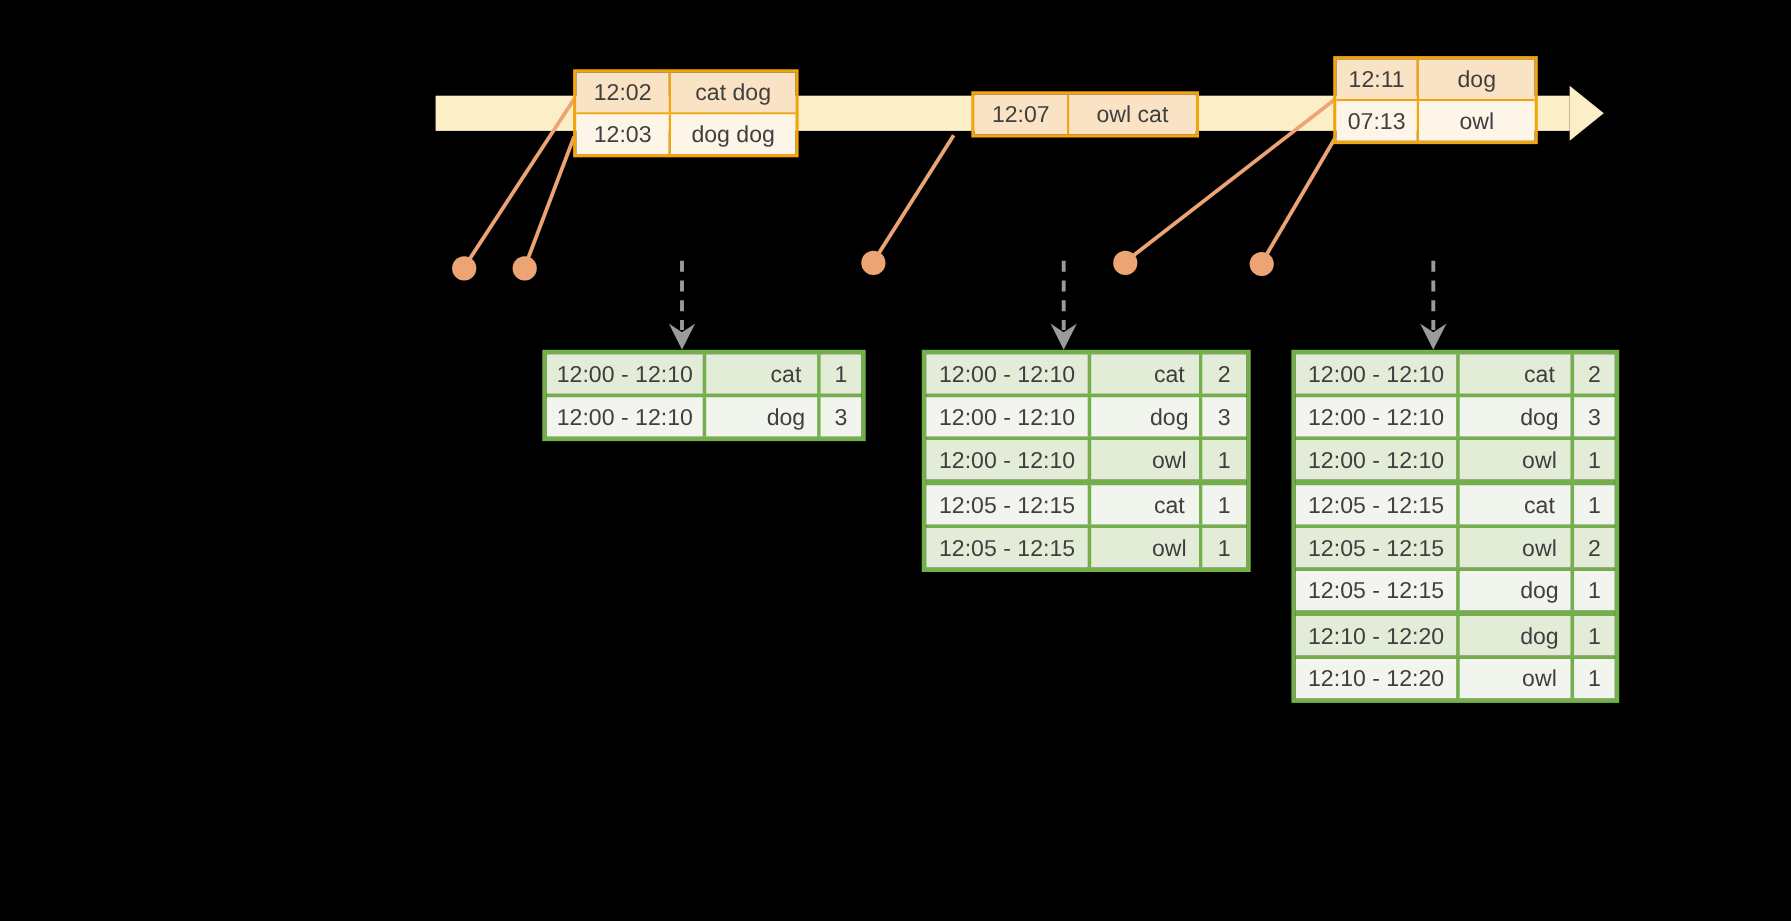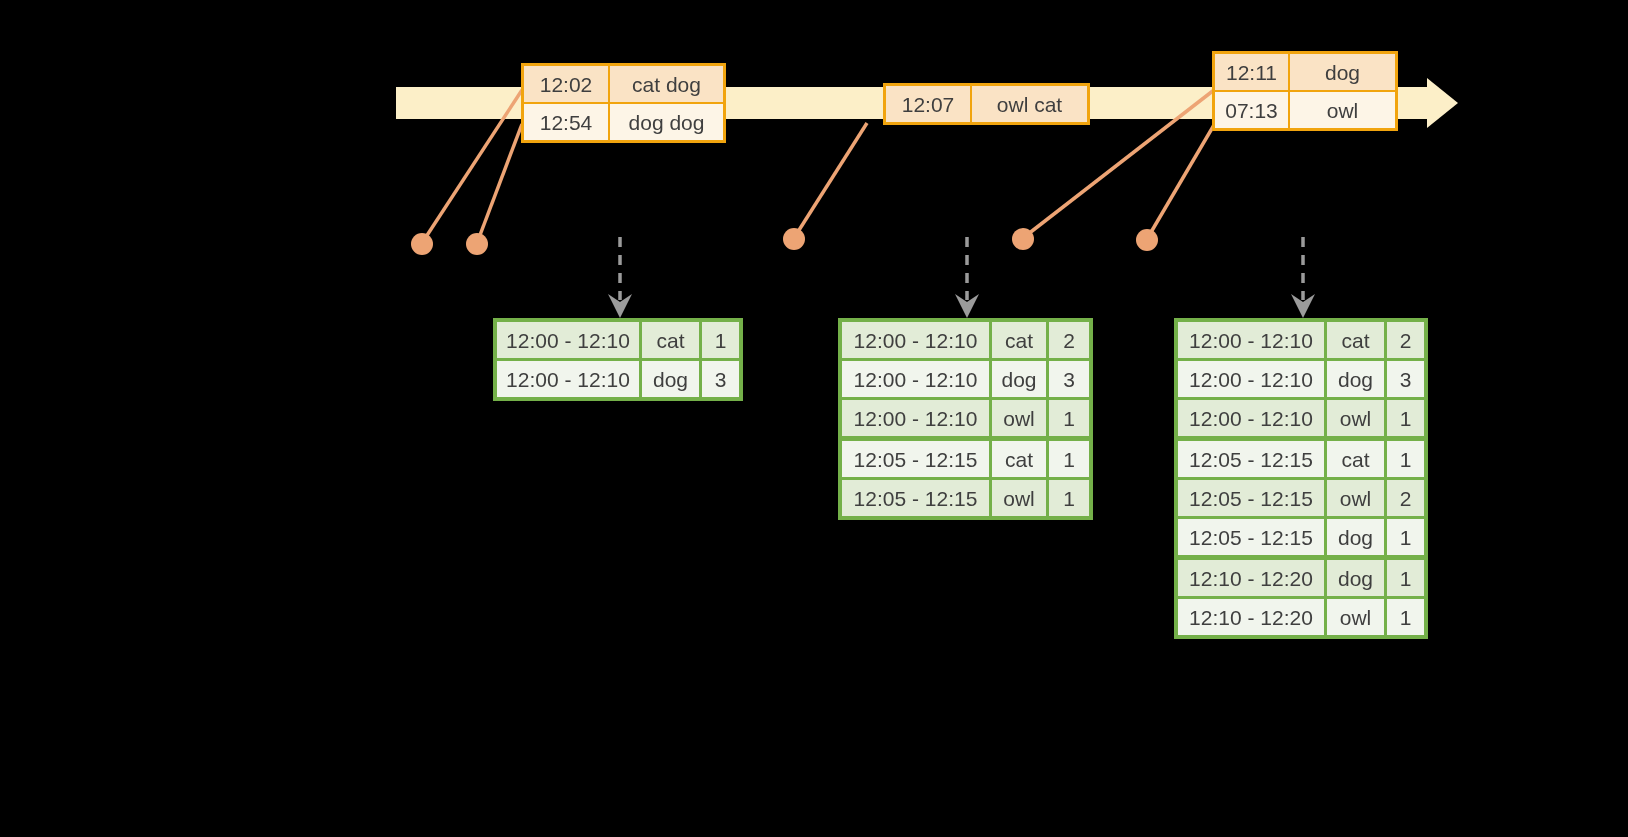--- a/index.html
+++ b/index.html
@@ -28,21 +28,21 @@
 
   
   .gtable { border: 4px solid var(--result-border); }
   .gtable .trow { display: flex; }
   .gtable .trow.row-divider   { border-top: 3px solid var(--result-border); }
   .gtable .trow.group-divider { border-top: 5px solid var(--result-border); }
   .gtable .trow.dark  .cell { background: var(--result-row-dark); }
   .gtable .trow.light .cell { background: var(--result-row-light); }
   .gtable .cell.vdiv { border-left: 3px solid var(--result-border); }
   .gtable .c-window { width: var(--w1); text-align: center; }
-  .gtable .c-key    { width: var(--w2); }
+  .gtable .c-key    { width: var(--w2); padding-left: 44px; }
   .gtable .c-count  { width: var(--w3); }
 
   .cell {
     height: 36px;
     line-height: 37px;
     text-align: center;
     font-size: 21px;
     white-space: nowrap;
     overflow: hidden;
   }
@@ -83,21 +83,21 @@
       <polygon points="1291,294 1303,318 1315,294 1303,302" style="fill:var(--assign-arrow)"></polygon>
     </g>
   </svg>
 
   <div class="dtable etable" style="left:521px; top:63px; --w1:84px; --w2:113px">
       <div class="trow dark">
         <div class="cell c-time">12:02</div>
         <div class="cell c-value vdiv">cat dog</div>
       </div>
       <div class="trow light row-divider">
-        <div class="cell c-time">12:54</div>
+        <div class="cell c-time">12:03</div>
         <div class="cell c-value vdiv">dog dog</div>
       </div>
     </div>
 
   <div class="dtable etable" style="left:883px; top:83px; --w1:84px; --w2:115px">
       <div class="trow dark">
         <div class="cell c-time">12:07</div>
         <div class="cell c-value vdiv">owl cat</div>
       </div>
     </div>

